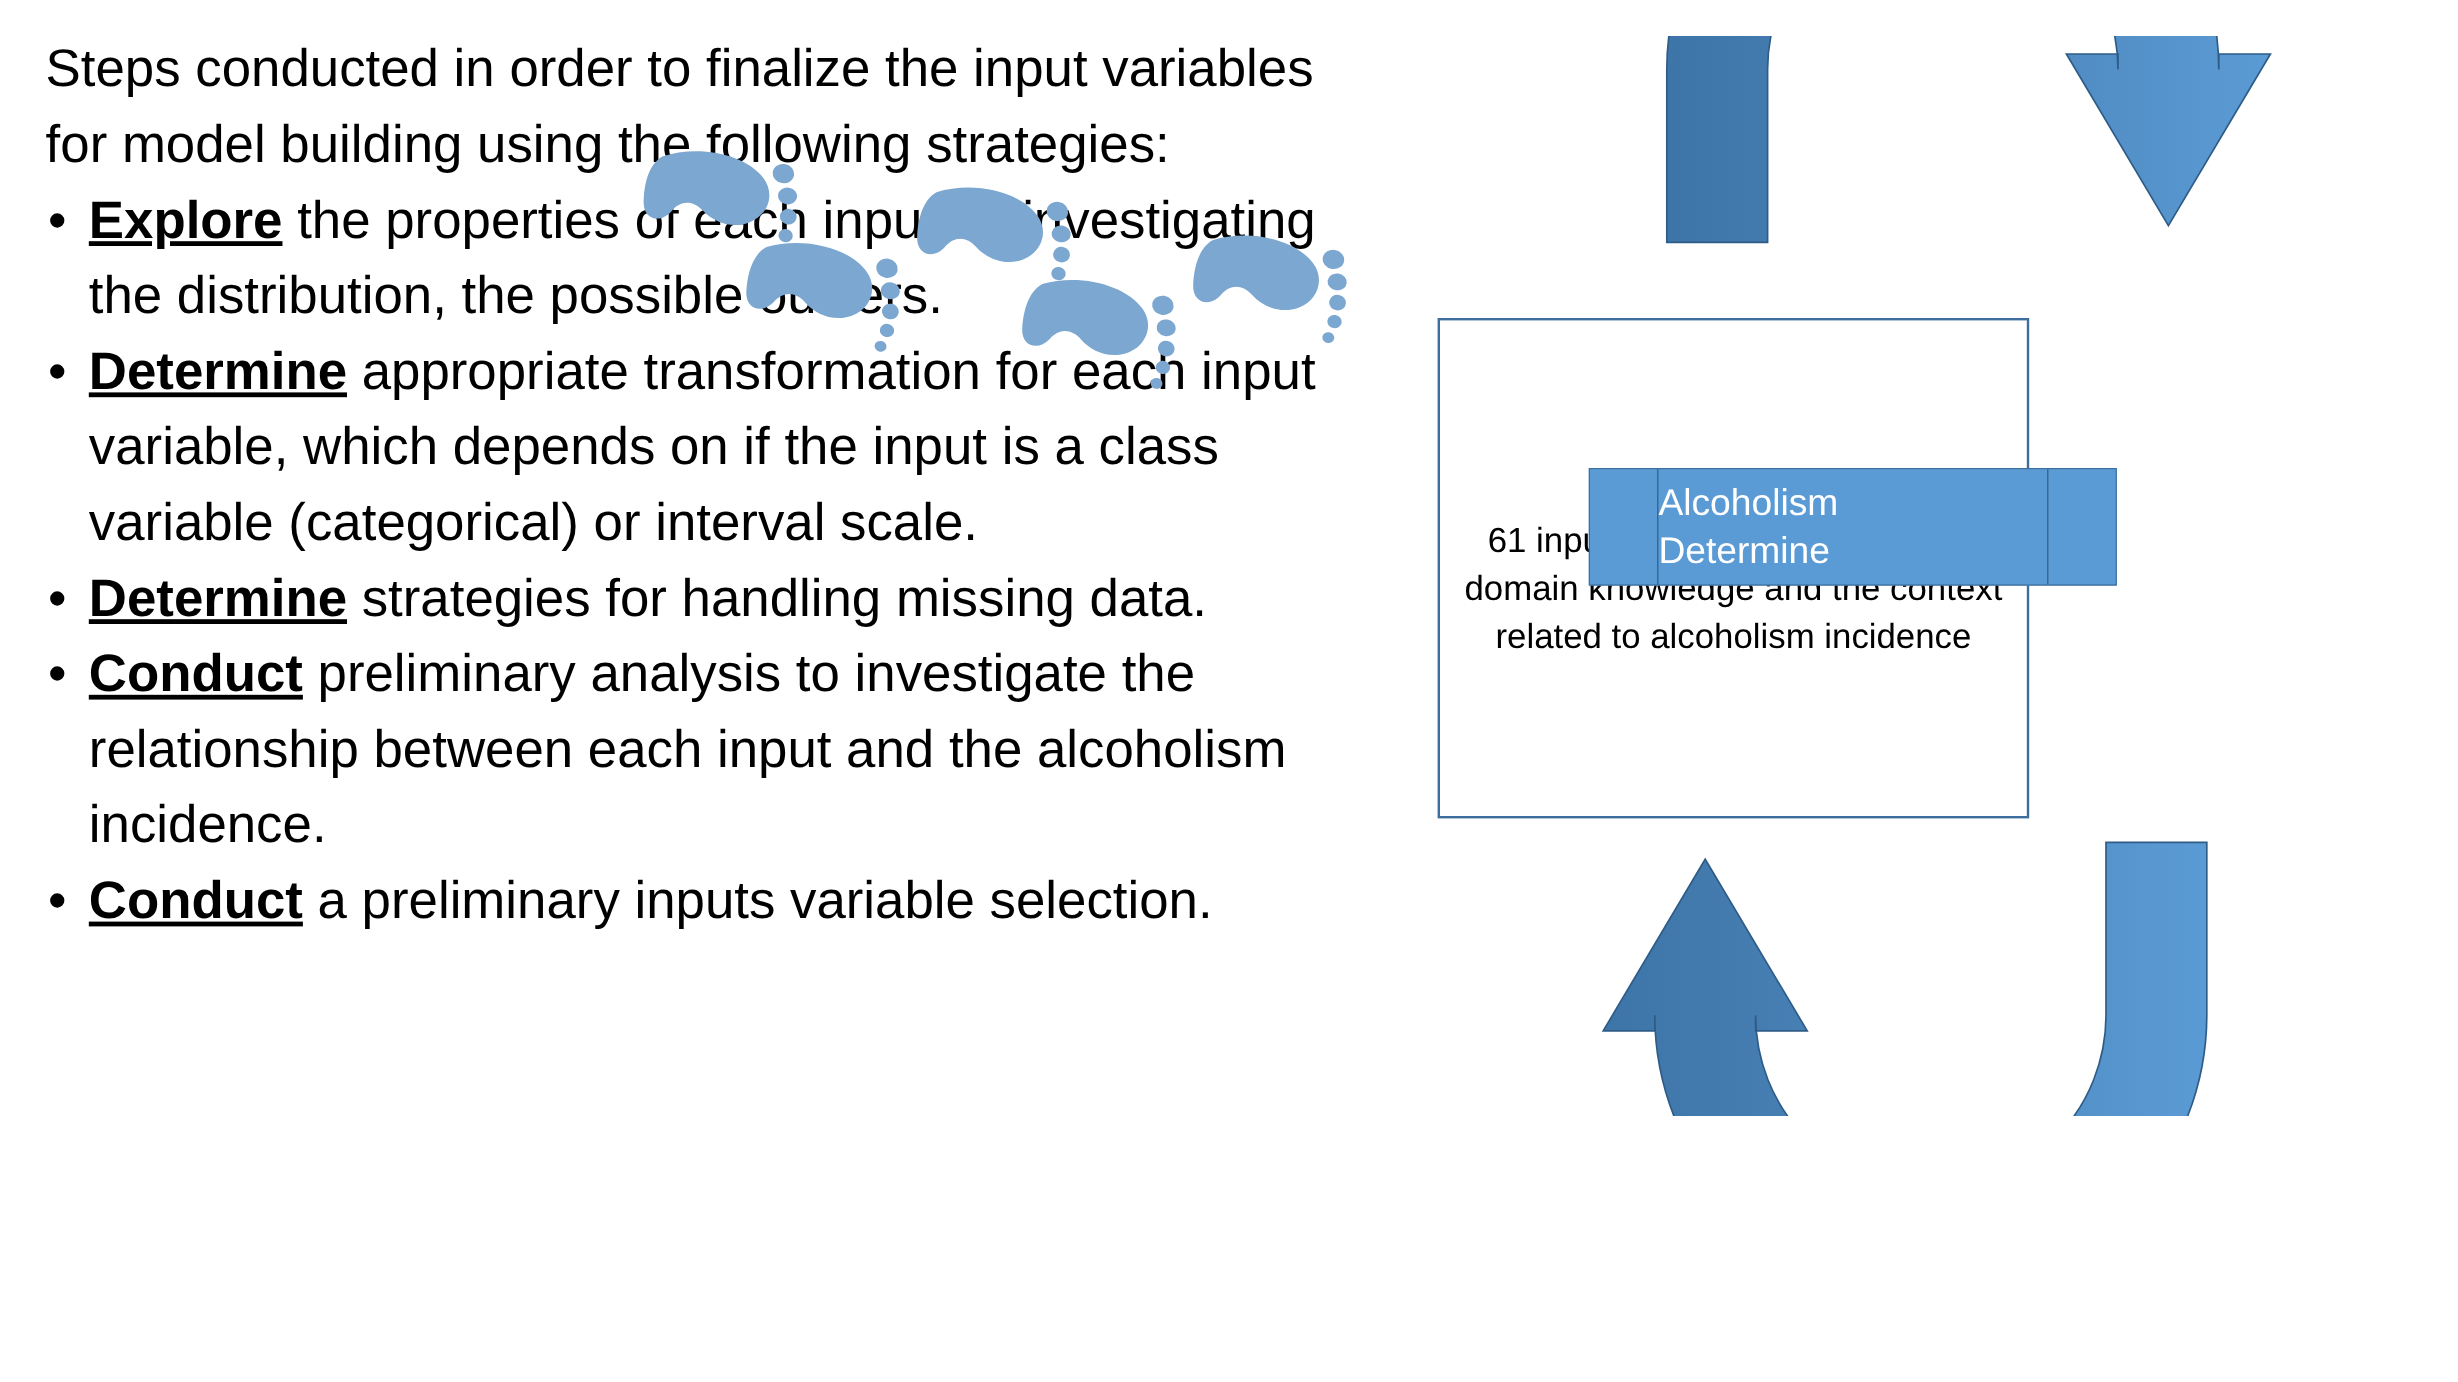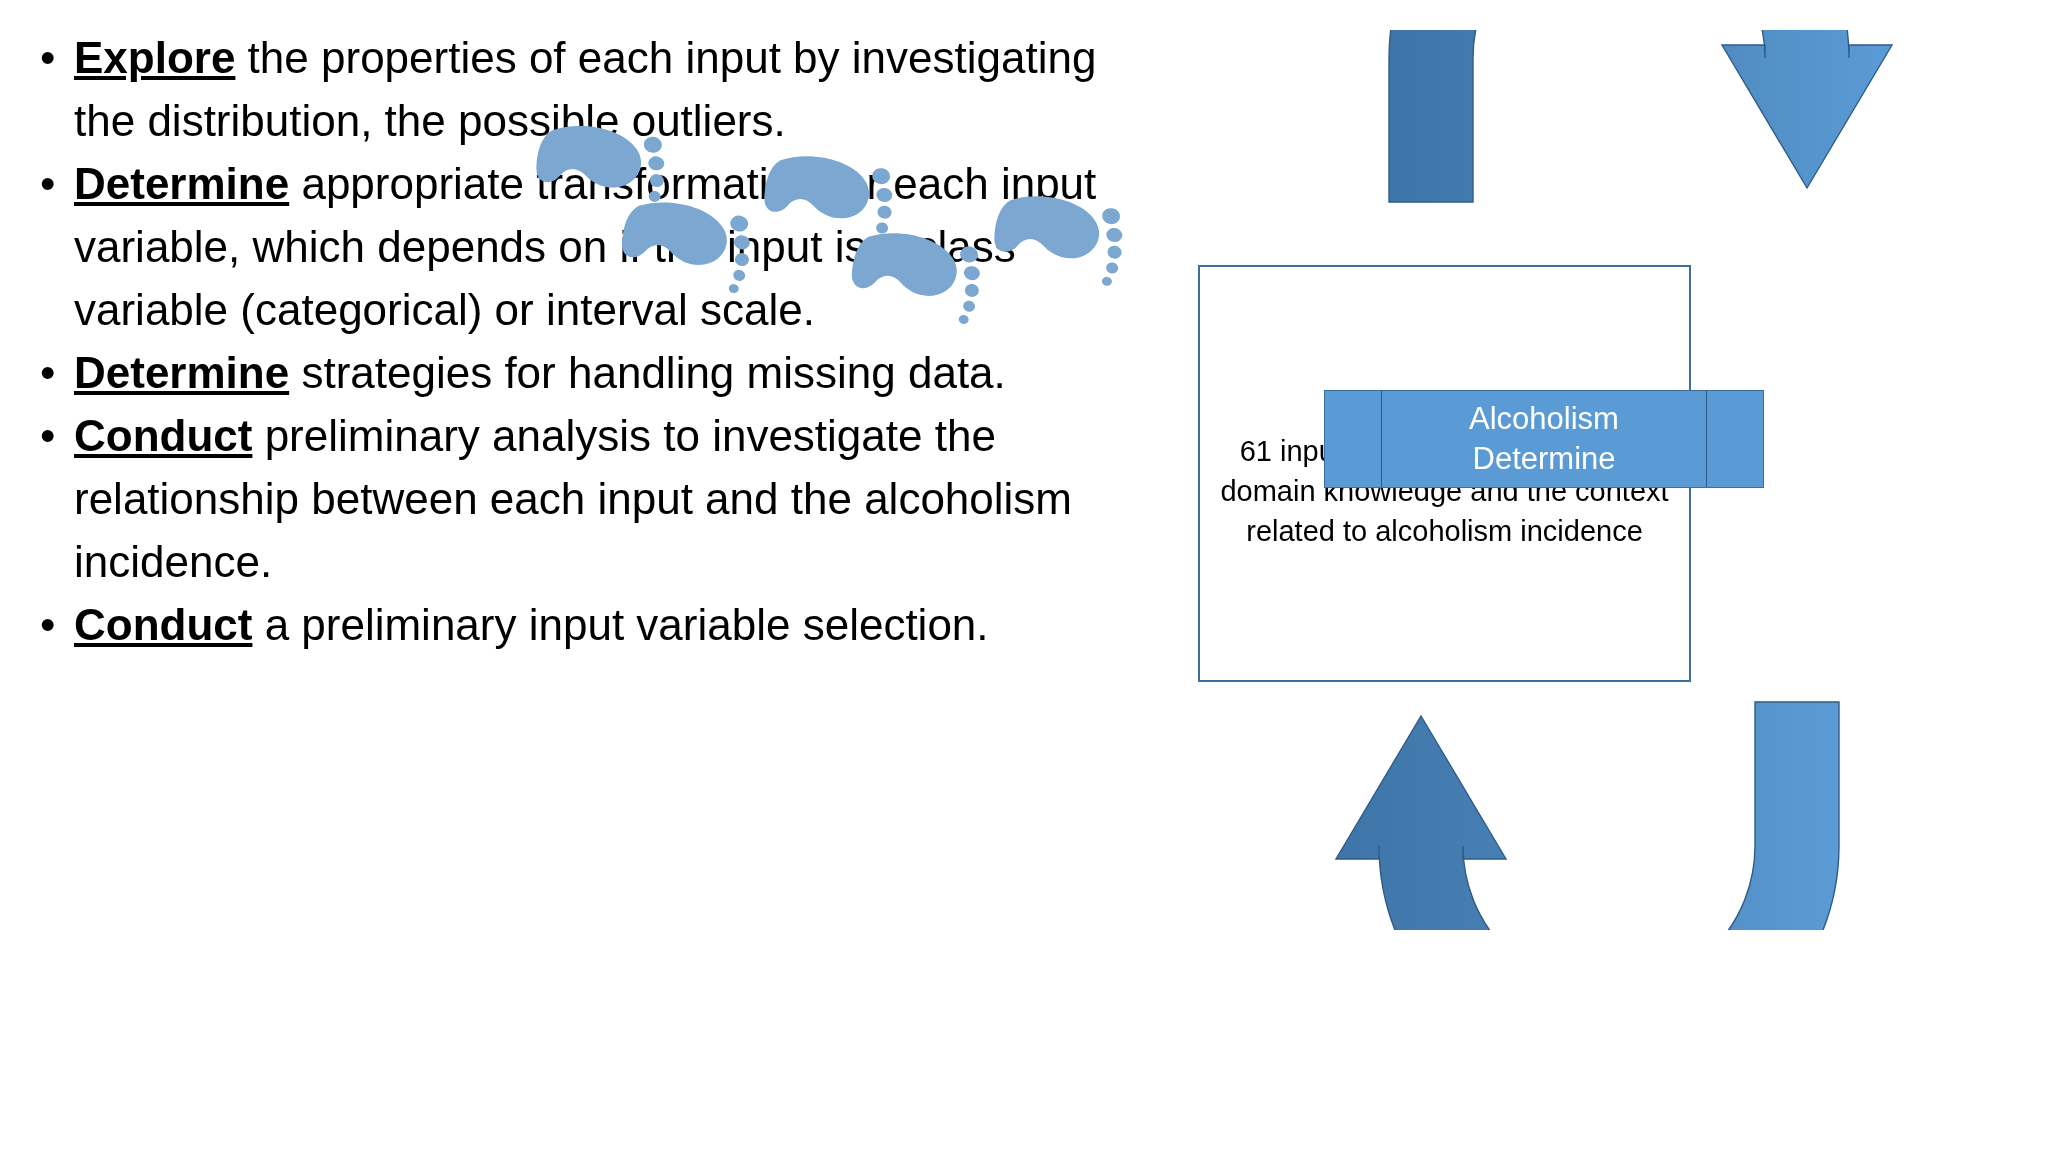--- a/index.html
+++ b/index.html
@@ -110,21 +110,21 @@
   #outcome-box .seg-line.l { left: 56px; }
   #outcome-box .seg-line.r { right: 56px; }
   #outcome-box .outcome-text {
     position: absolute;
     left: 57px;
     right: 57px;
     top: 0;
     bottom: 0;
     display: flex;
     flex-direction: column;
-    align-items: center;
+    align-items: flex-start;
     justify-content: center;
     color: #ffffff;
     font-size: 31px;
     line-height: 40px;
     text-align: center;
   }
 
   
   #footprints {
     position: absolute;
@@ -135,41 +135,42 @@
     pointer-events: none;
   }
 </style>
 </head>
 <body>
 
 <div id="slide">
 
   <div id="text-col">
 
+    <p class="intro">Steps conducted in order to finalize the input variables for model building using the following strategies:</p>
 
     <ul class="bullets">
 
       <li>
         <span class="dot">•</span><span class="lead">Explore</span><span> the properties of each input by investigating the distribution, the possible outliers.</span>
       </li>
 
       <li>
         <span class="dot">•</span><span class="lead">Determine</span><span> appropriate transformation for each input variable, which depends on if the input is a class variable (categorical) or interval scale.</span>
       </li>
 
       <li>
         <span class="dot">•</span><span class="lead">Determine</span><span> strategies for handling missing data.</span>
       </li>
 
       <li>
         <span class="dot">•</span><span class="lead">Conduct</span><span> preliminary analysis to investigate the relationship between each input and the alcoholism incidence.</span>
       </li>
 
       <li>
-        <span class="dot">•</span><span class="lead">Conduct</span><span> a preliminary input variable selection.</span>
+        <span class="dot">•</span><span class="lead">Conduct</span><span> a preliminary inputs variable selection.</span>
       </li>
 
     </ul>
   </div>
 
   <svg id="footprints" viewBox="0 0 780 240">
     <defs>
       <g id="fp">
 
         <path d="M6,8 C 34,-6 74,-4 92,14 C 104,26 100,44 86,52 C 72,60 56,56 46,48

